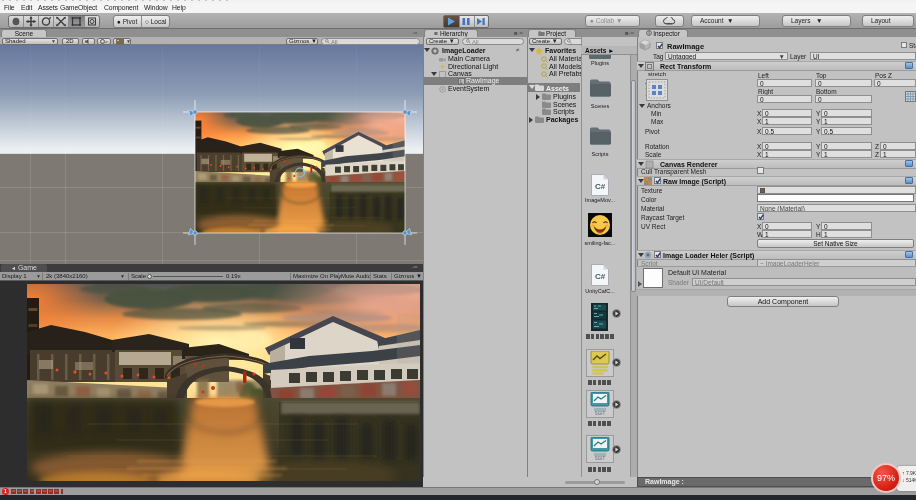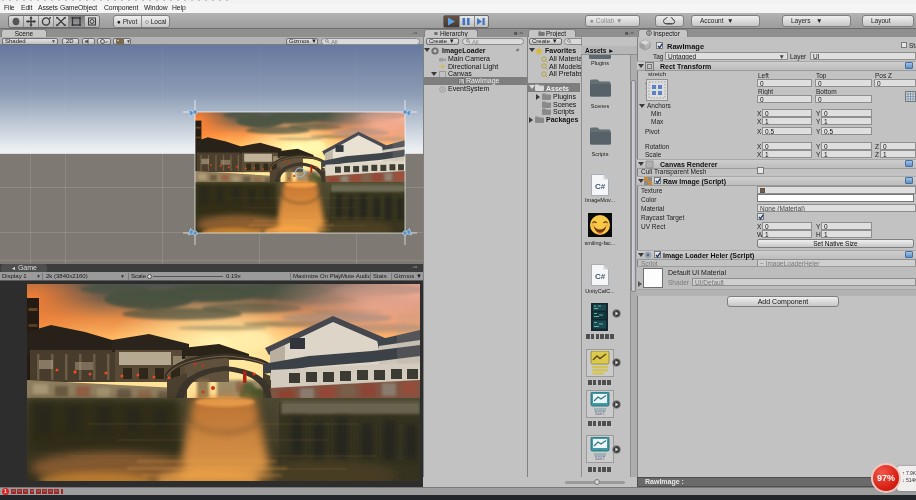--- a/index.html
+++ b/index.html
@@ -807,14 +807,14 @@
 <div class="ab" style="left:565px;top:481px;width:60px;height:3px;background:#9a9a9a;border-radius:2px"></div>
 <div class="ab" style="left:594px;top:479px;width:6px;height:6px;background:#d5d5d5;border:1px solid #777;border-radius:50%"></div>
 <div class="ab" style="left:0;top:487px;width:916px;height:8px;background:#9e9e9e;border-top:1px solid #777"></div>
 <div class="ab" style="left:2px;top:488px;width:7px;height:7px;background:#d22;border-radius:50%;color:#fff;font-size:5px;line-height:7px;text-align:center;font-weight:bold">1</div>
 <div class="ab" style="left:11px;top:488.5px;width:52px;height:5.5px;background:repeating-linear-gradient(90deg,rgba(165,10,10,.8) 0 4.8px,transparent 4.8px 6.2px)"></div>
     <div class="ab" style="left:12px;top:490px;width:50px;height:2px;background:repeating-linear-gradient(90deg,rgba(130,130,130,.5) 0 3px,transparent 3px 6.2px)"></div>
 <div class="ab" style="left:0;top:495px;width:916px;height:5px;background:#23262b"></div>
 
 <div class="ab" style="left:897px;top:466px;width:19px;height:25px;background:#f1efee;border-radius:3px 0 0 3px;box-shadow:0 0 2px rgba(0,0,0,.4)"></div>
 <div class="ab" style="left:902px;top:470px;font-size:5px;line-height:6.5px;color:#333;white-space:nowrap">↑ 7.9K<br>↓ 514K</div>
-<div class="ab" style="left:871px;top:463px;width:30px;height:30px;border-radius:50%;background:radial-gradient(circle at 35% 30%,#f2574a,#d71f12 65%,#b01208);border:2px solid #f0c8c2;color:#fff;font-size:9px;font-weight:bold;text-align:center;line-height:26px">97%</div>
+<div class="ab" style="left:871px;top:463px;width:30px;height:30px;border-radius:50%;background:radial-gradient(circle at 35% 30%,#f2574a,#d71f12 65%,#b01208);border:2px solid #f0c8c2;color:#fff;font-size:9px;font-weight:normal;text-align:center;line-height:26px">97%</div>
 
 </div>
 </body></html>

